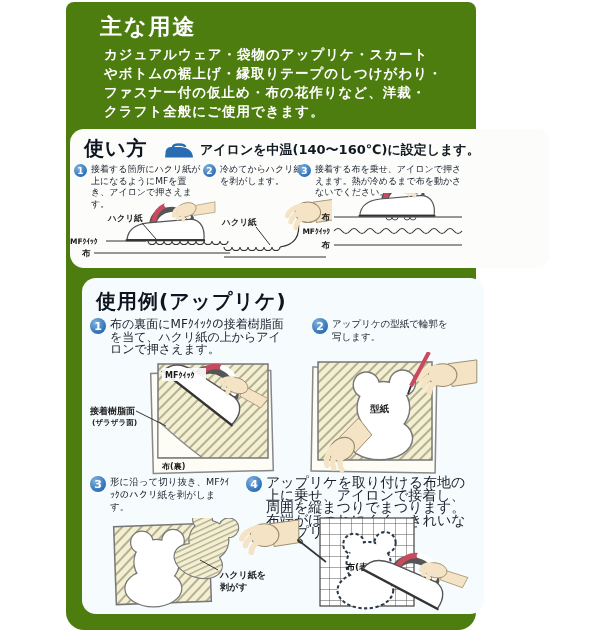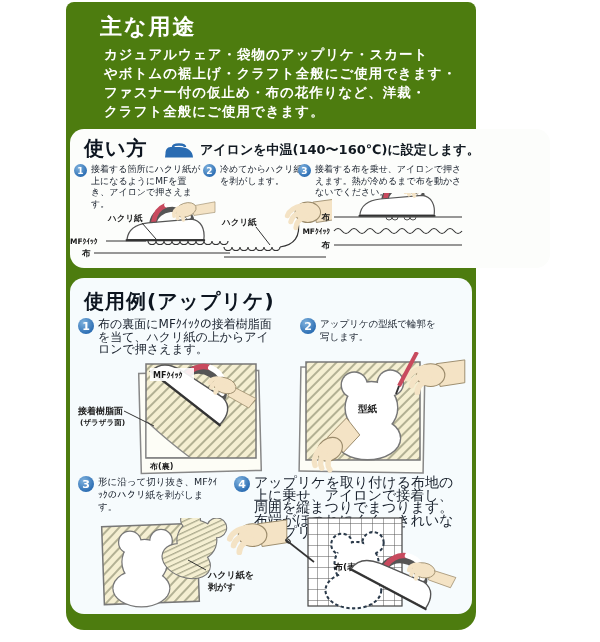--- a/index.html
+++ b/index.html
@@ -8,21 +8,21 @@
   .card{position:absolute;left:66px;top:2px;width:410px;height:628px;
         background:#4d7c0f;border-radius:8px 8px 18px 18px;}
   
   .intro-title{position:absolute;left:34px;top:10px;color:#ffffff;font-size:22px;
         font-weight:bold;letter-spacing:2px;font-family:"DejaVu Serif","Liberation Serif",serif;}
   .intro-line{position:absolute;left:38px;color:#ffffff;font-size:13.5px;font-weight:bold;
         letter-spacing:1px;font-family:Liberation Mono, monospace;white-space:nowrap;}
   
   .panel{position:absolute;left:4px;background:#fcfdfb;border-radius:14px;}
   .panel1{top:127px;width:480px;height:139px;}
-  .panel2{top:276px;width:402px;height:336px;background:#f6fbfd;}
+  .panel2{top:276px;width:402px;height:336px;background:#f6fbfd;margin-left:12px;}
   .h2{position:absolute;font-size:20px;font-weight:bold;color:#0d1520;letter-spacing:1px;white-space:nowrap;}
   .instr{position:absolute;font-size:13px;font-weight:bold;color:#101820;white-space:nowrap;text-align:right;}
   .step{position:absolute;display:flex;gap:4px;align-items:flex-start;}
   .num{flex:none;border-radius:50%;color:#fff;font-weight:bold;
        display:flex;align-items:center;justify-content:center;
        background:radial-gradient(circle at 35% 30%,#7fb2de,#2a6cb2 75%);}
   .panel1 .num{width:13px;height:13px;font-size:9px;}
   .panel2 .num{width:16px;height:16px;font-size:11px;}
   .steptext{font-size:9px;line-height:11.5px;color:#18202c;}
   .illus{position:absolute;}
@@ -107,21 +107,21 @@
       </g>
     </symbol>
   </defs>
 </svg>
 
 <div class="stage">
   <div class="card">
 
     <div class="intro-title">主な用途</div>
     <div class="intro-line" style="top:44px">カジュアルウェア・袋物のアップリケ・スカート</div>
-    <div class="intro-line" style="top:63px">やボトムの裾上げ・クラフト全般にご使用できます・</div>
+    <div class="intro-line" style="top:63px">やボトムの裾上げ・縁取りテープのしつけがわり・</div>
     <div class="intro-line" style="top:82px">ファスナー付の仮止め・布の花作りなど、洋裁・</div>
     <div class="intro-line" style="top:101px">クラフト全般にご使用できます。</div>
 
     <div class="panel panel1">
       <div class="h2" style="left:14px;top:6px">使い方</div>
       <svg class="illus" style="left:94px;top:13px" width="30" height="18" viewBox="0 0 30 18">
         <path d="M1 15.5 H29 C29 9 23 5 15.5 5 H6.5 C3 5 1.5 8 1.5 11.5 Z" fill="#2a6cb2"></path>
         <path d="M9 5 C9 1.5 21 1.5 21 5" fill="none" stroke="#2a6cb2" stroke-width="2.5"></path>
       </svg>
       <div class="instr" style="left:130px;top:12px">アイロンを中温(140〜160℃)に設定します。</div>

